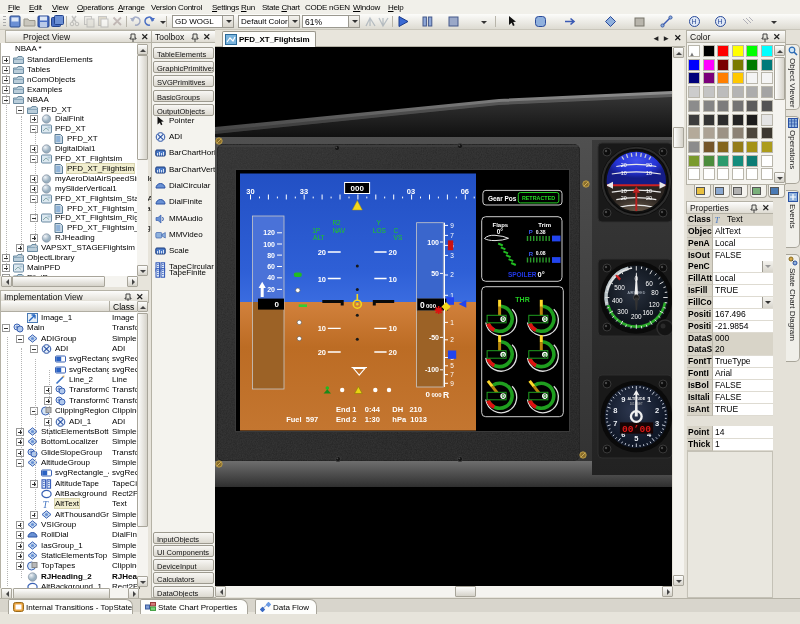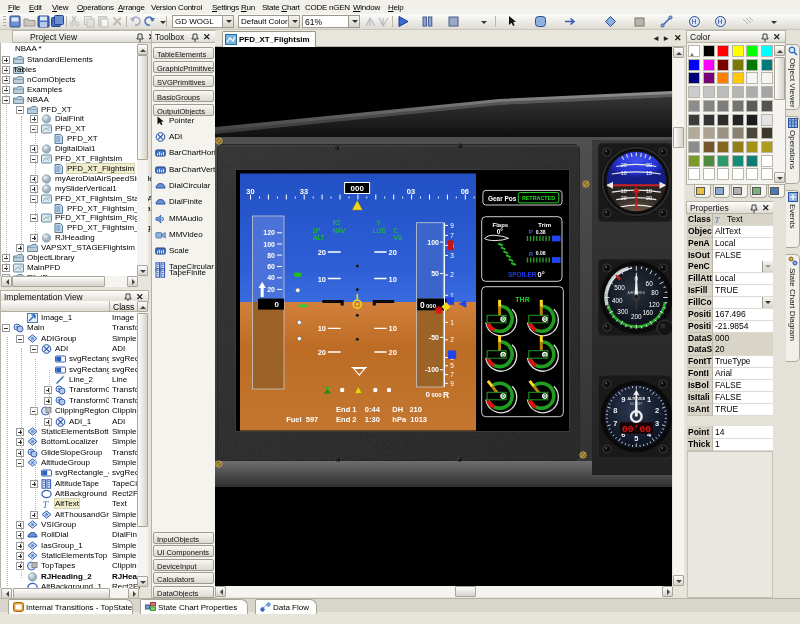--- a/index.html
+++ b/index.html
@@ -155,42 +155,42 @@
       </svg>
 <svg class="tbtn" style="left:714px" viewBox="0 0 13 13">
         <circle cx="6.5" cy="6.5" r="5" fill="#dfe8f6" stroke="#2a4a9a"></circle>
         <text x="3.5" y="9" font-size="7" fill="#2a4a9a">H</text>
       </svg>
 <svg class="tbtn" style="left:741px" viewBox="0 0 13 13" opacity="0.6">
         <path d="M2 4 L7 9 M5 3 L10 8 M8 2 L12 6" stroke="#889" stroke-width="1"></path>
       </svg>
 <div class="da" style="position:absolute; left:768px; top:3px; width:8px; height:9px;"></div>
 </div>
-<div class="ptitle" style="left:12px; top:30px; width:149px;padding-left:17px;">Project View<svg class="pin" style="right:16px; top:2px;" viewBox="0 0 8 10">
+<div class="ptitle" style="left:5px; top:30px; width:149px;padding-left:17px;">Project View<svg class="pin" style="right:16px; top:2px;" viewBox="0 0 8 10">
         <path d="M2 1 L6 1 L6 5 L7 5 L7 6 L1 6 L1 5 L2 5 Z M4 6 L4 9" stroke="#333" fill="#e8e8e0" stroke-width="0.9"></path>
       </svg><span class="px" style="right:4px; top:1px;">✕</span></div>
 <div class="tree" style="left:0px; top:43px; width:137px; height:233px; border-left:1px solid #b5b2a6;"></div>
 <div class="trow" style="left:0; top:44px;">
       <span class="tlabel" style="left:15px">NBAA *</span>
     </div>
 <div class="trow" style="left:0; top:55.0px; width:136px;">
       <div class="pm plus" style="left:2px"></div>
       <svg class="ticon" style="left:13px" viewBox="0 0 11 10">
         <path d="M0.5 3 L4 3 L5 1.5 L9 1.5 L10.5 3 L10.5 8.5 L0.5 8.5 Z" fill="#b9cdda" stroke="#6a8aa0"></path>
         <path d="M0.5 4.5 L10.5 4.5" stroke="#8aa8bc" fill="none"></path>
       </svg>
       <span class="tlabel" style="left:27px">StandardElements</span>
     </div>
 <div class="trow" style="left:0; top:64.9px; width:136px;">
       <div class="pm plus" style="left:2px"></div>
       <svg class="ticon" style="left:13px" viewBox="0 0 11 10">
         <path d="M0.5 3 L4 3 L5 1.5 L9 1.5 L10.5 3 L10.5 8.5 L0.5 8.5 Z" fill="#b9cdda" stroke="#6a8aa0"></path>
         <path d="M0.5 4.5 L10.5 4.5" stroke="#8aa8bc" fill="none"></path>
       </svg>
-      <span class="tlabel" style="left:13px">Tables</span>
+      <span class="tlabel" style="left:27px">Tables</span>
     </div>
 <div class="trow" style="left:0; top:74.8px; width:136px;">
       <div class="pm plus" style="left:2px"></div>
       <svg class="ticon" style="left:13px" viewBox="0 0 11 10">
         <path d="M0.5 3 L4 3 L5 1.5 L9 1.5 L10.5 3 L10.5 8.5 L0.5 8.5 Z" fill="#b9cdda" stroke="#6a8aa0"></path>
         <path d="M0.5 4.5 L10.5 4.5" stroke="#8aa8bc" fill="none"></path>
       </svg>
       <span class="tlabel" style="left:27px">nComObjects</span>
     </div>
 <div class="trow" style="left:0; top:84.7px; width:136px;">

